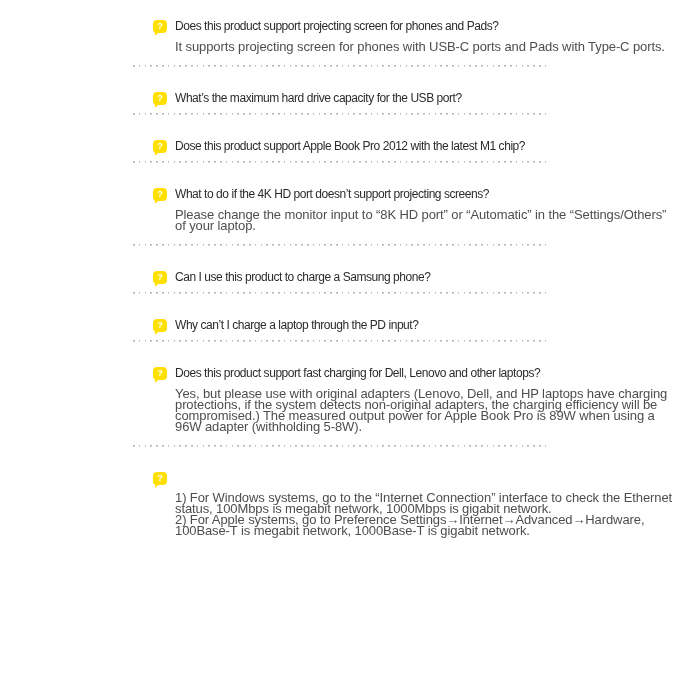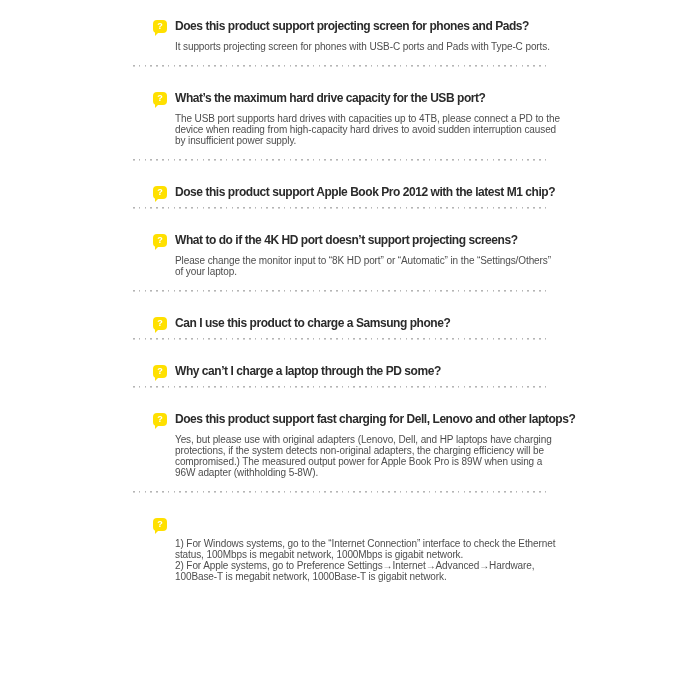--- a/index.html
+++ b/index.html
@@ -57,28 +57,28 @@
   .q-glyph {
     color: var(--glyph);
     font-size: 9px;
     font-weight: bold;
     line-height: 1;
     transform: translateY(-0.5px);
   }
   .q-text {
     margin: 0;
     font-size: 12px;
-    font-weight: bold;
+    font-weight: normal;
     line-height: 15px;
     letter-spacing: -0.45px;
     color: var(--q-color);
   }
   .a-text {
     margin: 0 0 13px 42px;
-    font-size: 10px;
+    font-size: 13px;
     line-height: 11px;
     letter-spacing: -0.1px;
     color: var(--a-color);
     white-space: pre-line;
   }
   .divider {
     width: 417px;
     height: 2px;
     margin: 0 0 24px 0;
     background-image: repeating-linear-gradient(
@@ -107,23 +107,20 @@
     <div class="divider"></div>
   </section>
 
   <section class="faq-item">
     <div class="q-row">
       <span class="q-icon">
         <span class="q-glyph">?</span>
       </span>
       <h3 class="q-text">What’s the maximum hard drive capacity for the USB port?</h3>
     </div>
-    <p class="a-text">The USB port supports hard drives with capacities up to 4TB, please connect a PD to the
-device when reading from high-capacity hard drives to avoid sudden interruption caused
-by insufficient power supply.</p>
     <div class="divider"></div>
   </section>
 
   <section class="faq-item">
     <div class="q-row">
       <span class="q-icon">
         <span class="q-glyph">?</span>
       </span>
       <h3 class="q-text">Dose this product support Apple Book Pro 2012 with the latest M1 chip?</h3>
     </div>
@@ -150,21 +147,21 @@
       <h3 class="q-text">Can I use this product to charge a Samsung phone?</h3>
     </div>
     <div class="divider"></div>
   </section>
 
   <section class="faq-item">
     <div class="q-row">
       <span class="q-icon">
         <span class="q-glyph">?</span>
       </span>
-      <h3 class="q-text">Why can’t I charge a laptop through the PD some?</h3>
+      <h3 class="q-text">Why can’t I charge a laptop through the PD input?</h3>
     </div>
     <div class="divider"></div>
   </section>
 
   <section class="faq-item">
     <div class="q-row">
       <span class="q-icon">
         <span class="q-glyph">?</span>
       </span>
       <h3 class="q-text">Does this product support fast charging for Dell, Lenovo and other laptops?</h3>

